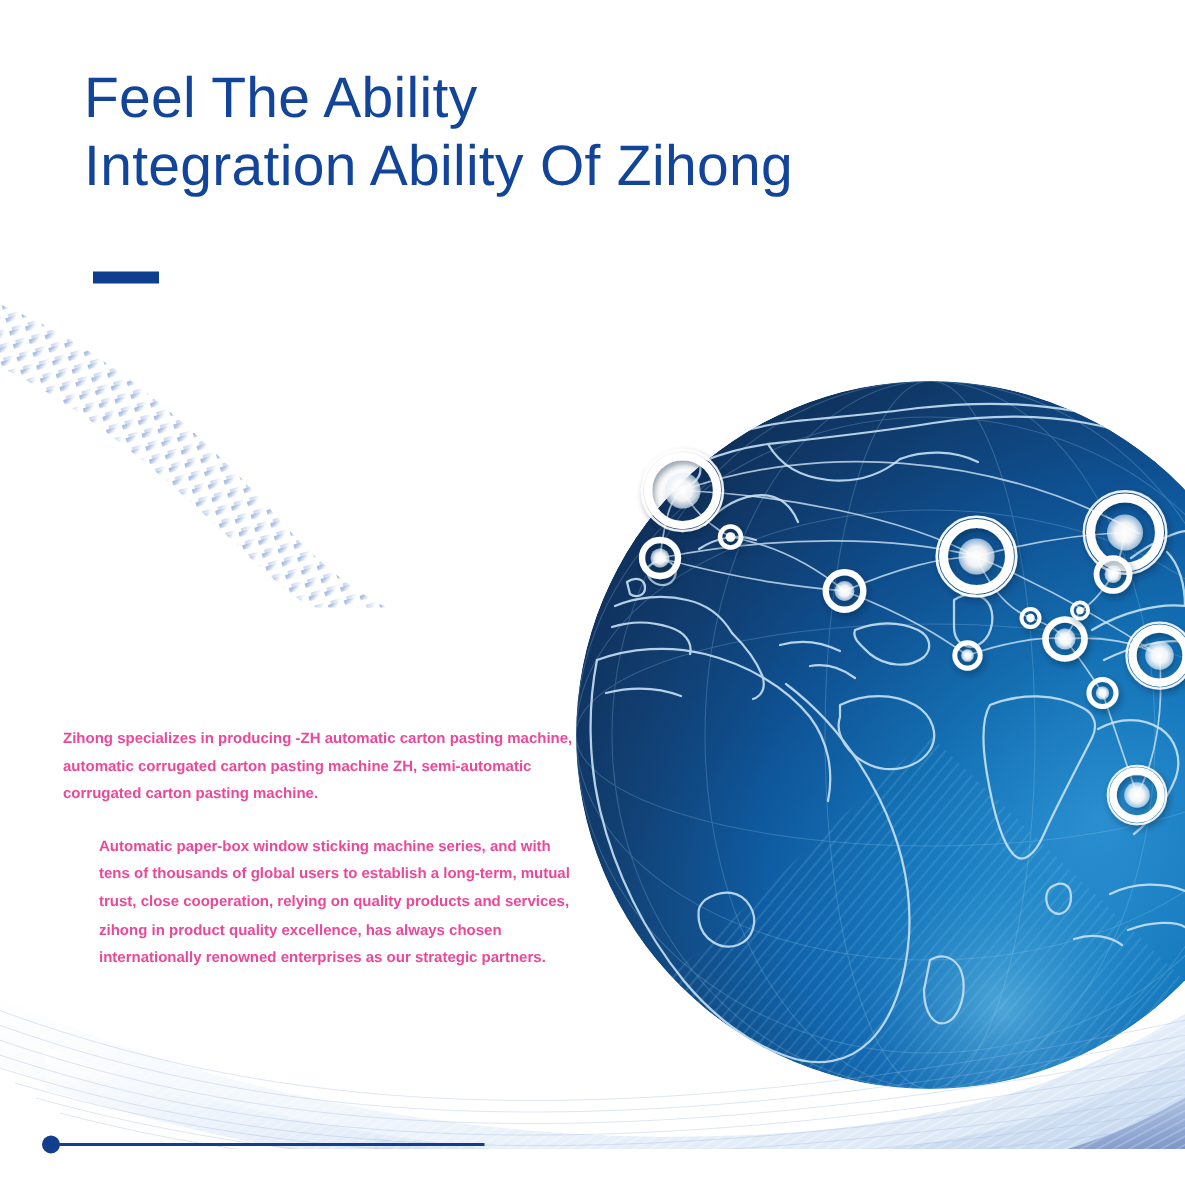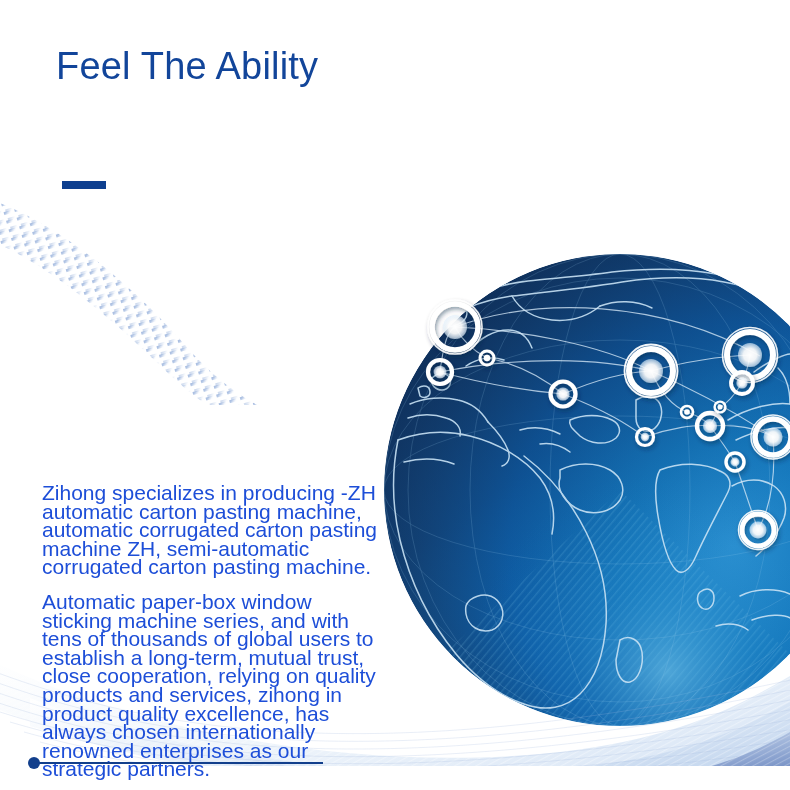--- a/index.html
+++ b/index.html
@@ -80,27 +80,29 @@
 
   
   #copy-block {
     position: absolute;
     left: 42px;
     top: 484px;
     width: 345px;
     z-index: 8;
   }
   .para {
-    color: #1d4ed8;
-    font-size: 21px;
+    color: #ec4899;
+    font-size: 10px;
     line-height: 18.6px;
     margin: 0;
+    font-weight: bold;
   }
   .para + .para {
     margin-top: 16px;
+    margin-left: 24px;
   }
 
   
   #bottom-rule {
     position: absolute;
     left: 28px;
     top: 756px;
     width: 295px;
     height: 14px;
     z-index: 9;
@@ -420,20 +422,21 @@
         <path d="M24,212 C190,258 410,280 800,218"></path>
         <path d="M40,222 C200,264 420,282 800,228"></path>
       </g>
     </svg>
   </div>
 
   <div class="layer" id="footer-white"></div>
 
   <div id="title-block">
     <div class="title-line">Feel The Ability</div>
+    <div class="title-line">Integration Ability Of Zihong</div>
   </div>
   <div id="accent-bar"></div>
 
   <div id="copy-block">
     <p class="para">Zihong specializes in producing -ZH automatic carton pasting machine, automatic corrugated carton pasting machine ZH, semi-automatic corrugated carton pasting machine.</p>
     <p class="para"> Automatic paper-box window sticking machine series, and with tens of thousands of global users to establish a long-term, mutual trust, close cooperation, relying on quality products and services, zihong in product quality excellence, has always chosen internationally renowned enterprises as our strategic partners.</p>
   </div>
 
   <div id="bottom-rule">
     <span id="bottom-dot"></span>

